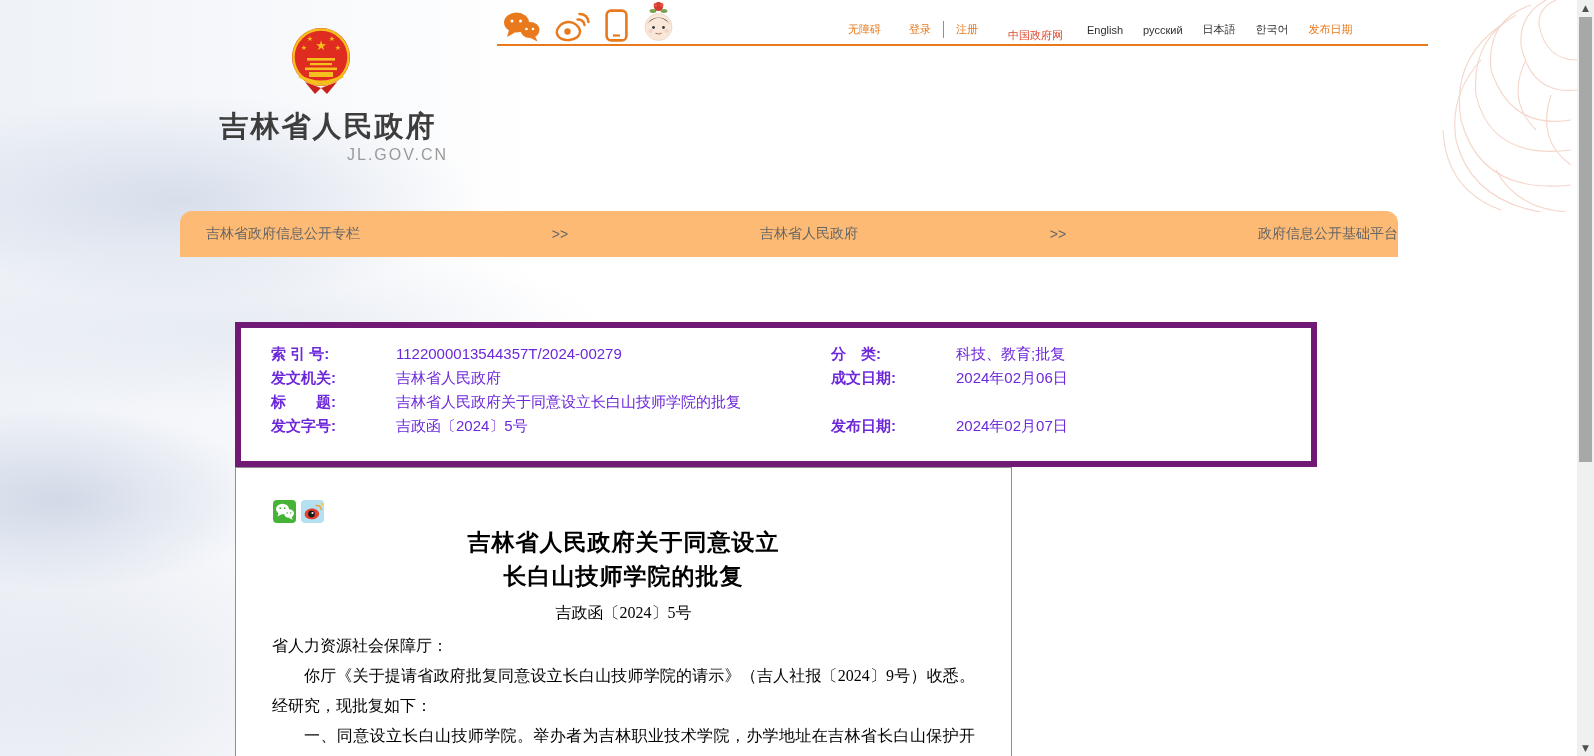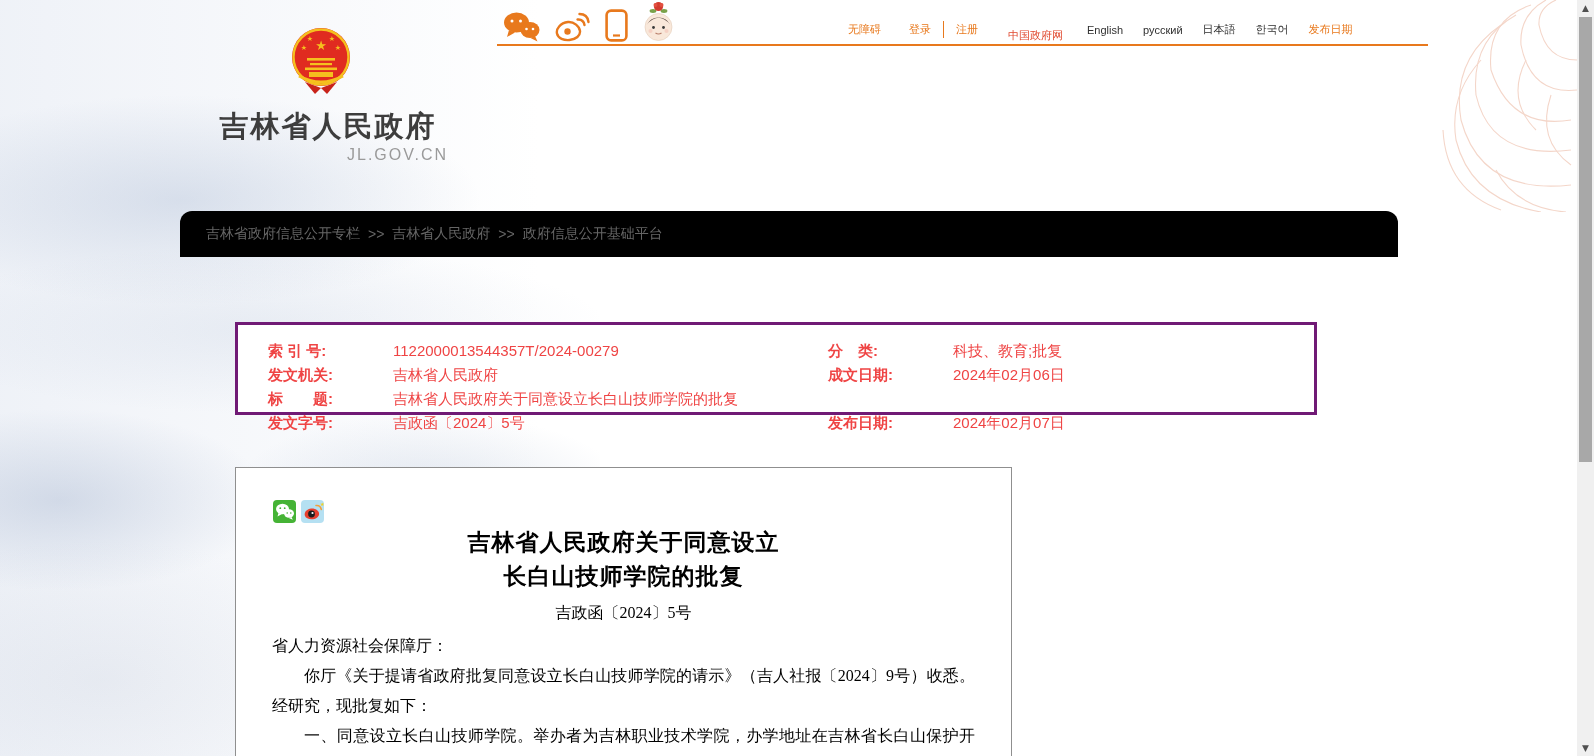--- a/index.html
+++ b/index.html
@@ -30,28 +30,28 @@
   .top-nav { position:absolute; top:16px; left:848px; width:560px; display:flex; align-items:center; font-size:11px; white-space:nowrap; }
   .top-nav a { text-decoration:none; cursor:pointer; }
   .nav-orange { color:#e8791d; }
   .nav-red { color:#e0482e;margin-top:12px; }
   .nav-dark { color:#2f2f2f; }
   .ml28 { margin-left:28px; } .ml12 { margin-left:12px; } .ml30 { margin-left:30px; }
   .ml24 { margin-left:24px; } .ml20 { margin-left:20px; }
   .nav-divider { width:1px; height:17px; background:#e8791d; margin-left:12px; }
 
   
-  .breadcrumb { position:absolute; left:180px; top:211px; width:1218px; height:46px; background:#000000;
-    border-radius:12px 12px 0 0; display:flex; align-items:center; padding-left:26px; font-size:14px; color:#666; }
+  .breadcrumb { position:absolute; left:180px; top:211px; width:1218px; height:46px; background:#fdba74;
+    border-radius:12px 12px 0 0; display:flex; align-items:center; padding-left:26px; font-size:14px; color:#666;justify-content:space-between; }
   .breadcrumb a { color:#666; text-decoration:none; cursor:pointer; }
   .breadcrumb .sep { margin:0 8px; color:#666; }
 
   
-  .meta-box { position:absolute; left:235px; top:322px; width:1082px; height:93px; background:#fff;
-    border:3px solid #701a75; font-size:15px; color:#ef4444; }
+  .meta-box { position:absolute; left:235px; top:322px; width:1082px; height:145px; background:#fff;
+    border:6px solid #701a75; font-size:15px; color:#6d28d9; }
   .meta-box span { position:absolute; line-height:22px; white-space:nowrap; }
   .m-label { font-weight:bold; }
   .lcol.m-label { left:30px; }  .lcol.m-value { left:155px; }
   .rcol.m-label { left:590px; } .rcol.m-value { left:715px; }
   .r1 { top:15px; } .r2 { top:39px; } .r3 { top:63px; } .r4 { top:87px; }
 
   
   .doc-box { position:absolute; left:235px; top:467px; width:777px; height:310px; background:#fff;
     border:1px solid #8f8f8f; font-family:"Liberation Serif", serif; color:#000; }
   .share-icons { position:absolute; left:37px; top:32px; display:flex; gap:5px; }

